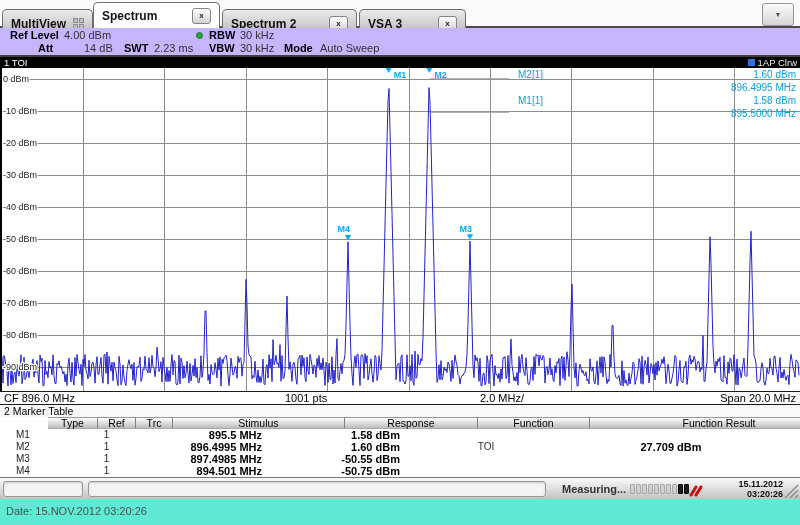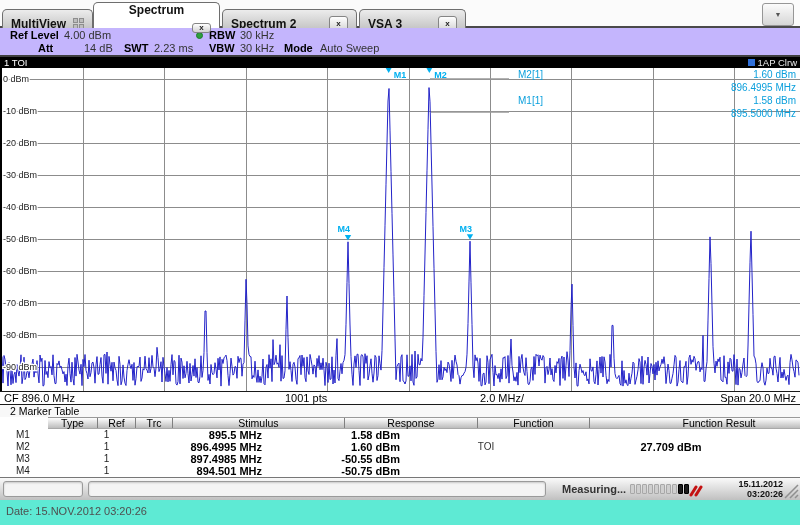--- a/index.html
+++ b/index.html
@@ -45,21 +45,21 @@
   .readout{position:absolute;font-size:10px;color:#0a9fdc;white-space:nowrap;z-index:8;}
 
   
   .cf-row{position:absolute;left:0;top:391px;width:800px;height:14px;background:#fff;
        border-top:1px solid #1a1a1a;border-bottom:1px solid #1a1a1a;box-sizing:border-box;
        font-size:11px;color:#000;}
   .cf-row span{position:absolute;top:0;line-height:12px;white-space:nowrap;}
 
   
   .mt-title{position:absolute;left:0;top:405px;width:800px;height:12px;background:#f8f8f8;
-       font-size:10.5px;color:#000;line-height:12px;padding-left:10px;box-sizing:border-box;}
+       font-size:10.5px;color:#000;line-height:12px;padding-left:4px;box-sizing:border-box;}
   .mt-header{position:absolute;left:0;top:417px;width:800px;height:12px;display:flex;
        background:linear-gradient(#fefefe,#bdbdbd);border-top:1px solid #999;border-bottom:1px solid #a9a9a9;
        box-sizing:border-box;font-size:10.5px;color:#000;margin-left:48px;}
   .mt-hcell{border-right:1px solid #808080;display:flex;align-items:center;justify-content:center;
        height:100%;box-sizing:border-box;}
   .mt-row{position:absolute;left:0;width:800px;height:12px;font-size:11px;color:#000;}
   .mt-row span{position:absolute;top:0;line-height:12px;white-space:nowrap;}
   .c-type{left:16px;font-size:10px;color:#222;}
   .c-trc{left:88px;width:37px;text-align:center;font-size:10px;color:#222;}
   .c-stim{left:125px;width:137px;text-align:right;font-weight:bold;}
@@ -97,21 +97,21 @@
     <div class="tabbar-border"></div>
     <div class="tab" style="left:2px;width:91px;">
       <span>MultiView</span>
       <span class="mv-icon">
           <i></i>
           <i></i>
           <i></i>
           <i></i>
         </span>
     </div>
-    <div class="tab active" style="left:93px;width:127px;flex-direction:column;">
+    <div class="tab active" style="left:93px;width:127px;">
       <span>Spectrum</span>
       <span class="closebtn">x</span>
     </div>
     <div class="tab" style="left:222px;width:135px;">
       <span>Spectrum 2</span>
       <span class="closebtn">x</span>
     </div>
     <div class="tab" style="left:359px;width:107px;">
       <span>VSA 3</span>
       <span class="closebtn">x</span>

